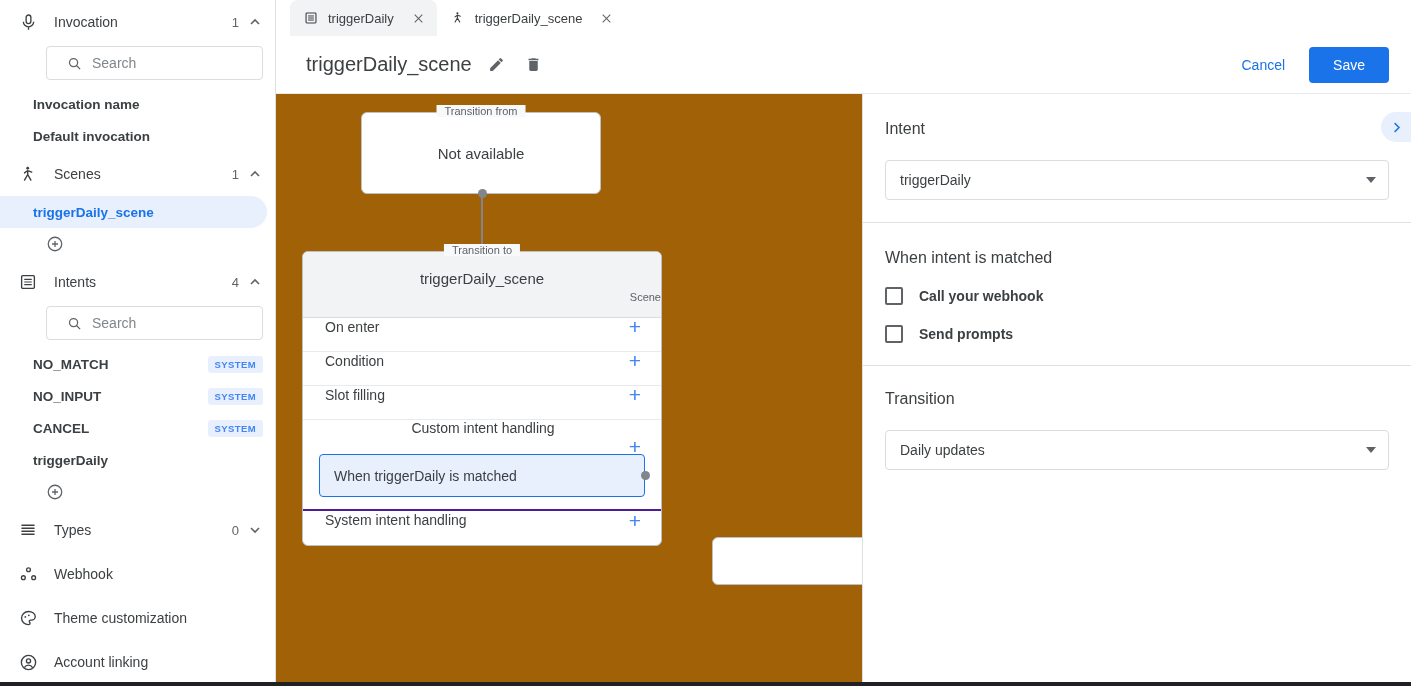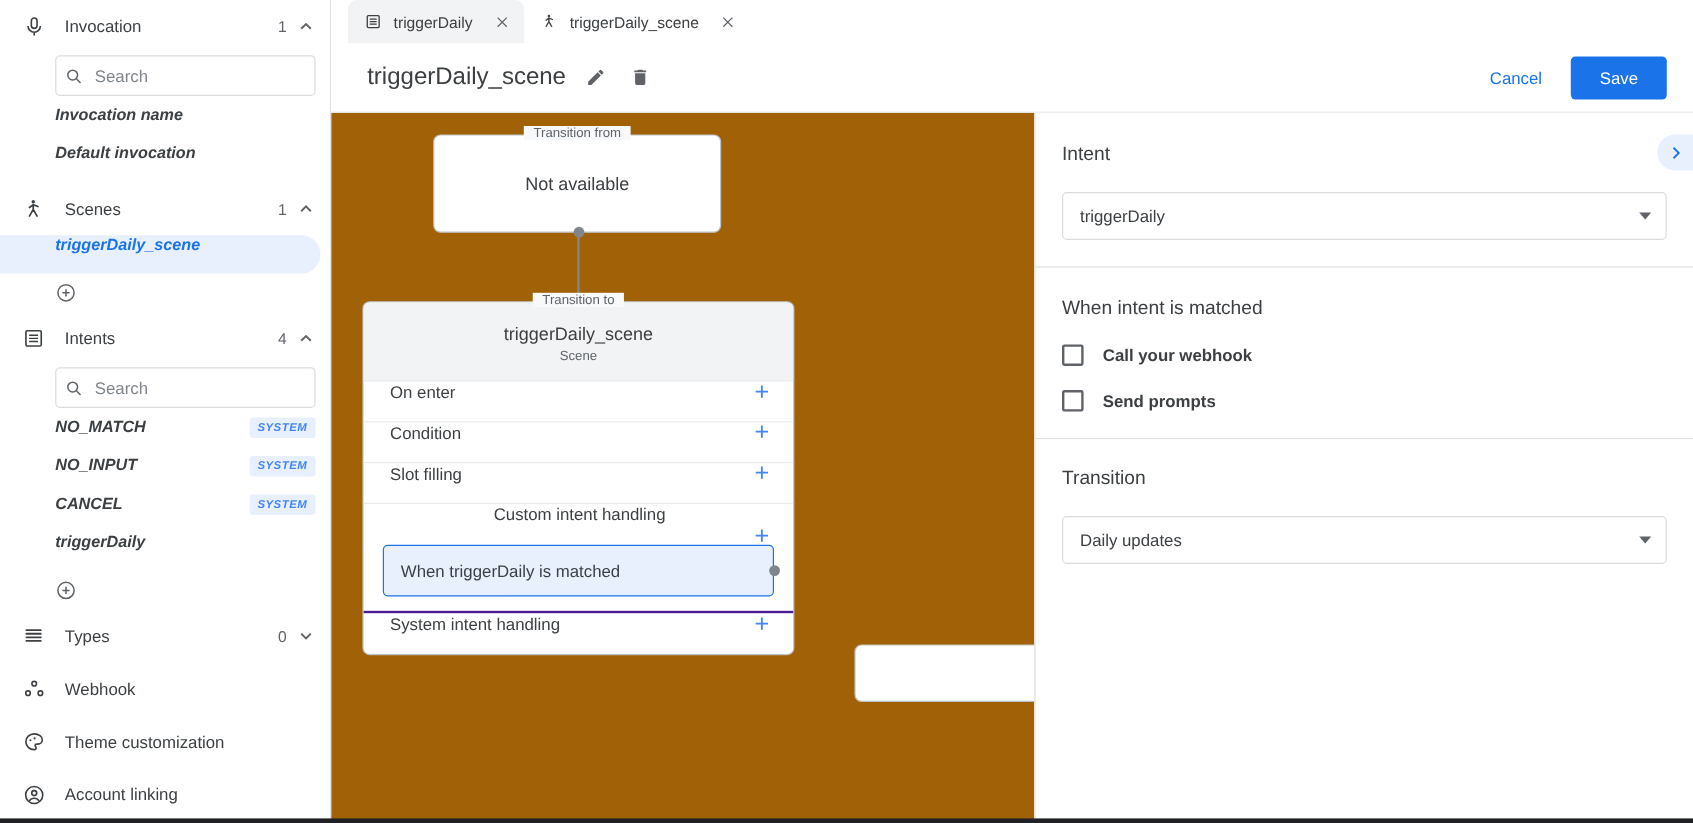--- a/index.html
+++ b/index.html
@@ -27,37 +27,36 @@
   }
   .nav-icon svg { display: block; }
   .nav-label { flex: 1; font-size: 14px; color: #3c4043; }
   .nav-count { font-size: 13px; color: #5f6368; margin-right: 10px; }
   .chev { width: 12px; height: 12px; color: #5f6368; display:flex; align-items:center; }
   .chev svg { display:block; }
 
   .search-box {
     margin: 2px 12px 8px 46px; height: 34px;
     border: 1px solid #dadce0; border-radius: 4px;
-    display: flex; align-items: center; padding: 0 7px;
+    display: flex; align-items: center; padding: 0 20px;
     background: #fff;
   }
   .search-box .sicon { color: #5f6368; margin-right: 10px; display:flex; }
   .search-box input {
     border: none; outline: none; font-size: 14px;
     font-family: "Liberation Sans", sans-serif;
     color: #3c4043; width: 100%; background: transparent;
   }
   .search-box input::placeholder { color: #80868b; }
 
   .sub-item {
-    height: 32px; display: flex; align-items: flex-start;
-    padding-left: 46px; padding-right: 12px;
+    height: 32px; display: flex; align-items: center;
+    padding-left: 33px; padding-right: 12px;
     font-size: 13.5px; font-weight: bold; color: #3c4043;
     cursor: pointer;
-    font-style: italic;
   }
   .sub-item.selected {
     background: #e8f0fe; color: #1a73e8;
     border-radius: 0 16px 16px 0; margin-right: 8px;
   }
   .sub-item .badge {
     margin-left: auto; background: #e8f0fe; color: #4285f4;
     font-size: 9.5px; font-weight: bold; letter-spacing: .4px;
     padding: 3px 7px; border-radius: 3px;
   }
@@ -136,21 +135,21 @@
     border-left: 5px solid transparent; border-right: 5px solid transparent;
     border-top: 9px solid #80868b;
   }
 
   #node-scene { left: 26px; top: 157px; width: 360px; background: #fff; overflow: visible; }
   .scene-head {
     background: #f1f3f4; padding: 18px 0 14px; text-align: center;
     border-radius: 5px 5px 0 0; border-bottom: 1px solid #dadce0;
   }
   .scene-head .sname { font-size: 15px; color: #3c4043; }
-  .scene-head .stype { font-size: 11px; color: #5f6368; margin-top: 4px; }
+  .scene-head .stype { font-size: 11px; color: #5f6368; margin-top: 4px; text-align: right; }
   .scene-row {
     height: 34px; display: flex; align-items: center;
     padding: 0 20px 16px 22px; border-bottom: 1px solid #e8eaed;
     font-size: 14px; color: #3c4043;
   }
   .scene-row:last-child { border-bottom: none; }
   .scene-row .plus { margin-left: auto; color: #4285f4; font-size: 21px; line-height: 1; cursor: pointer; }
   .handler-wrap { padding: 0 16px 12px 16px; border-bottom: 2px solid #4c1d95; position: relative; }
   .handler-chip {
     border: 1px solid #1a73e8; background: #e8f0fe; border-radius: 4px;

